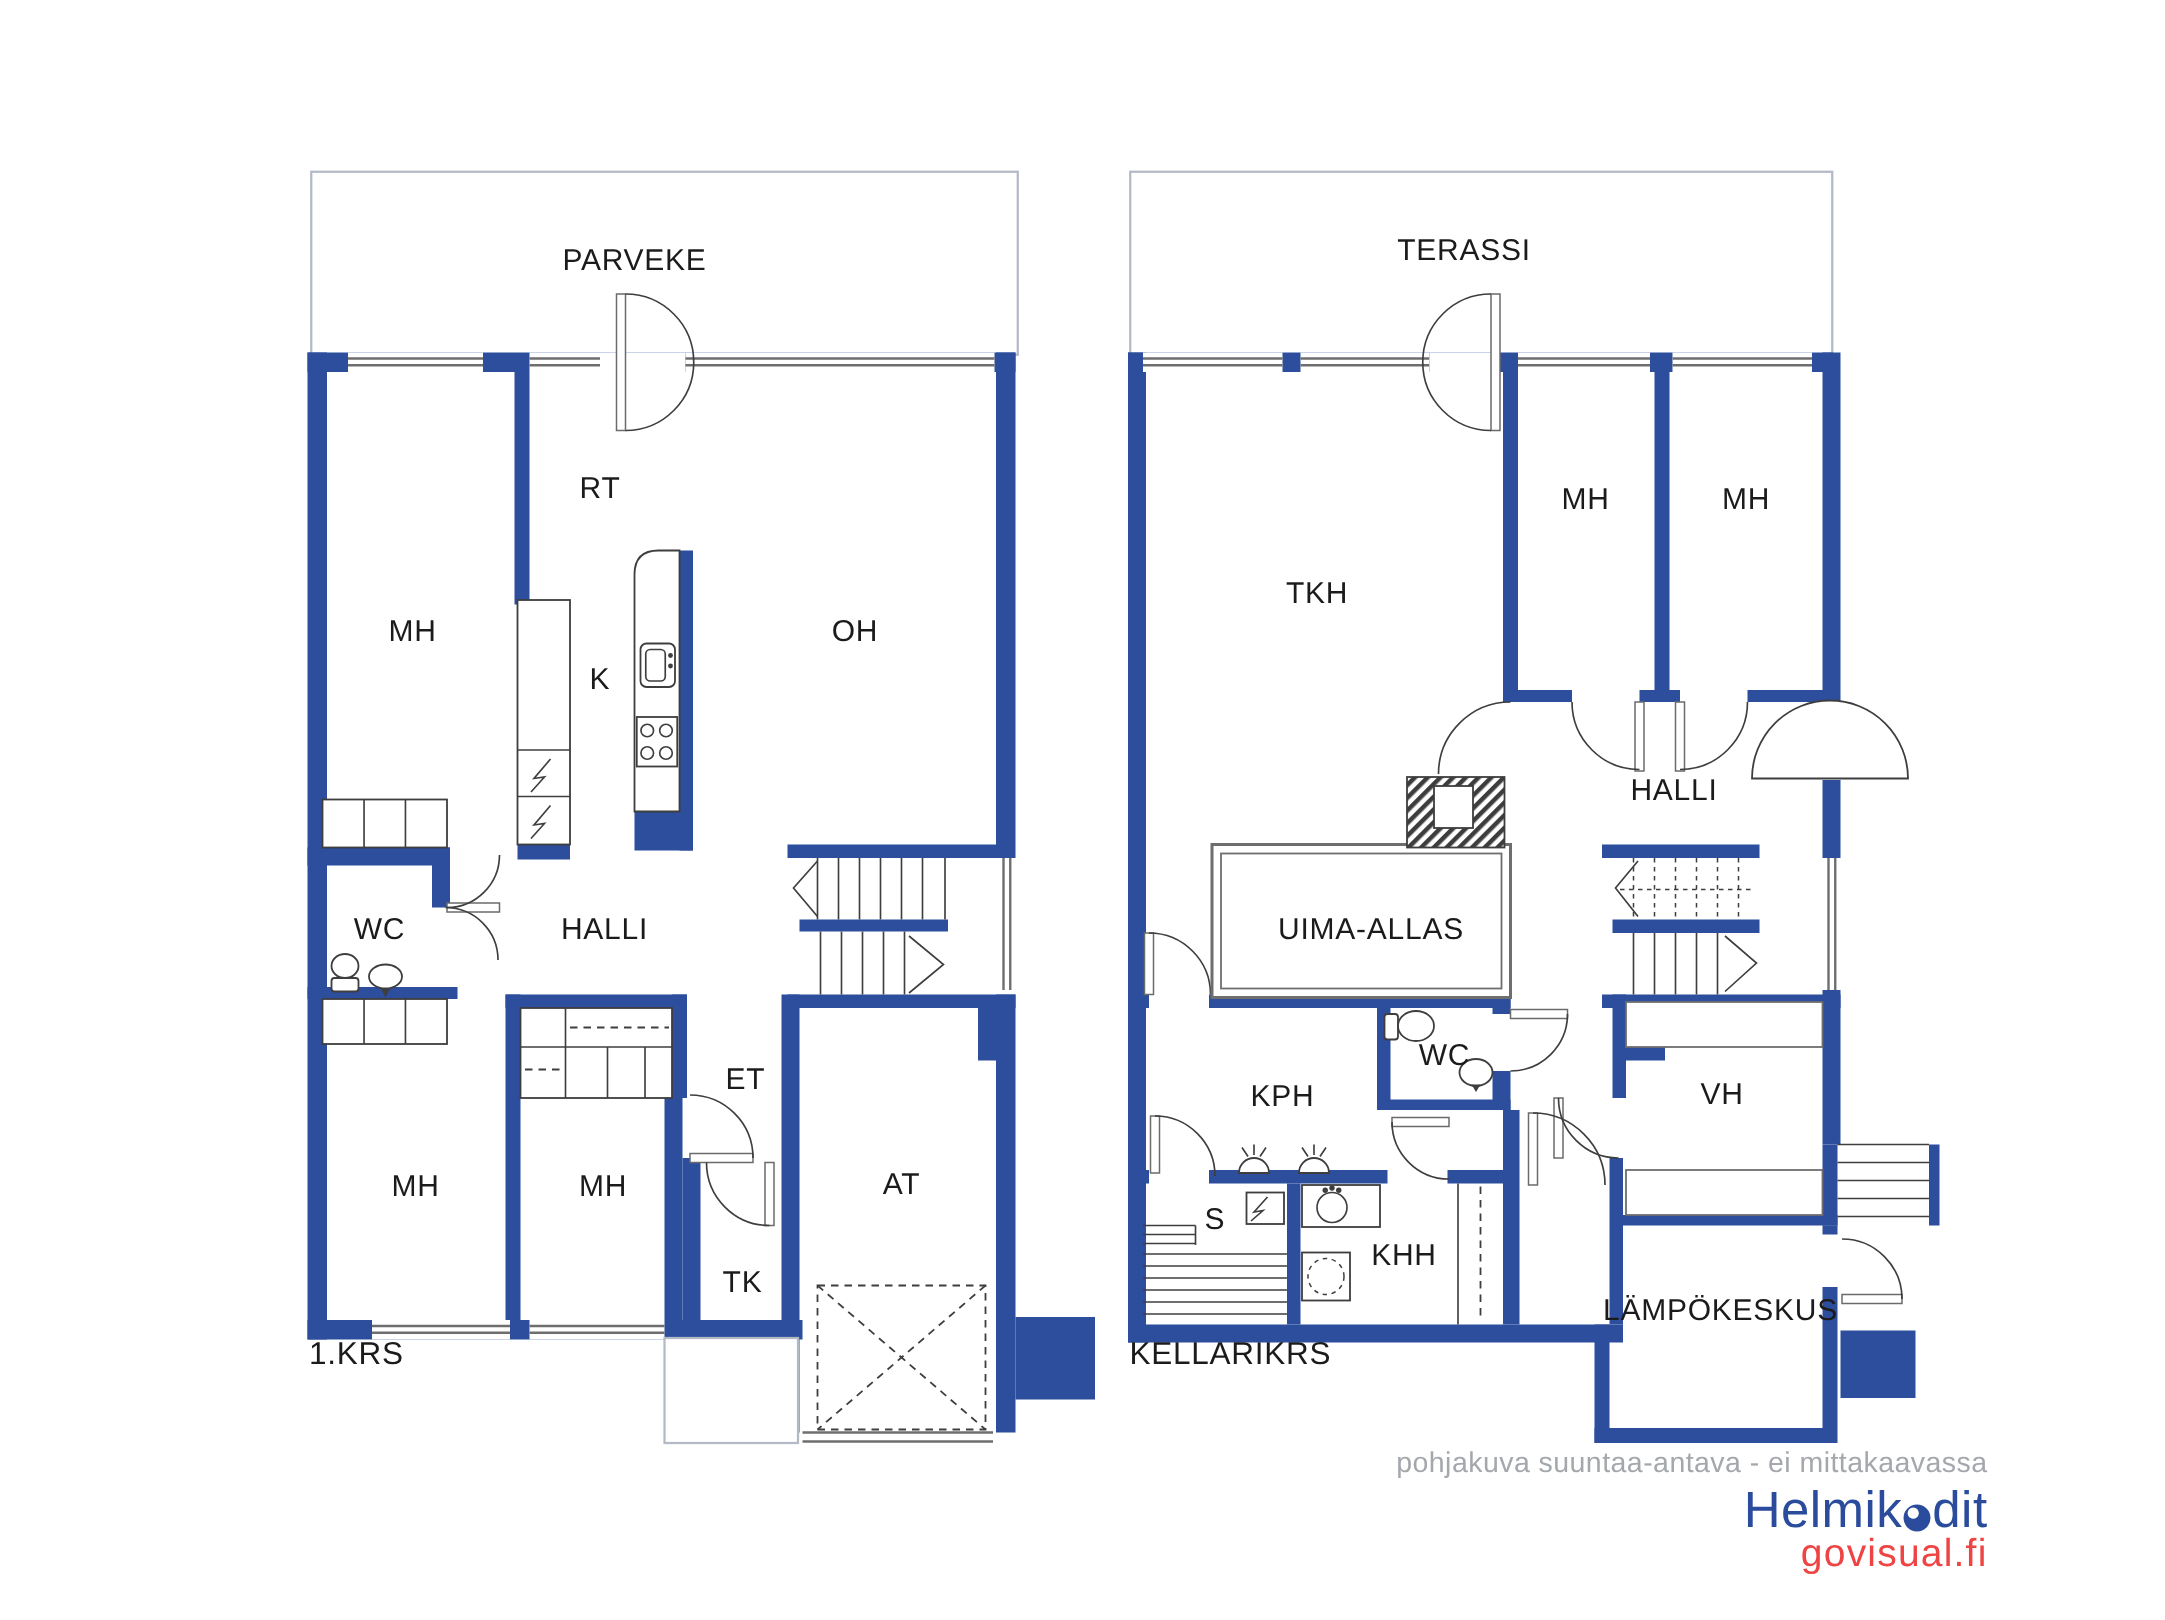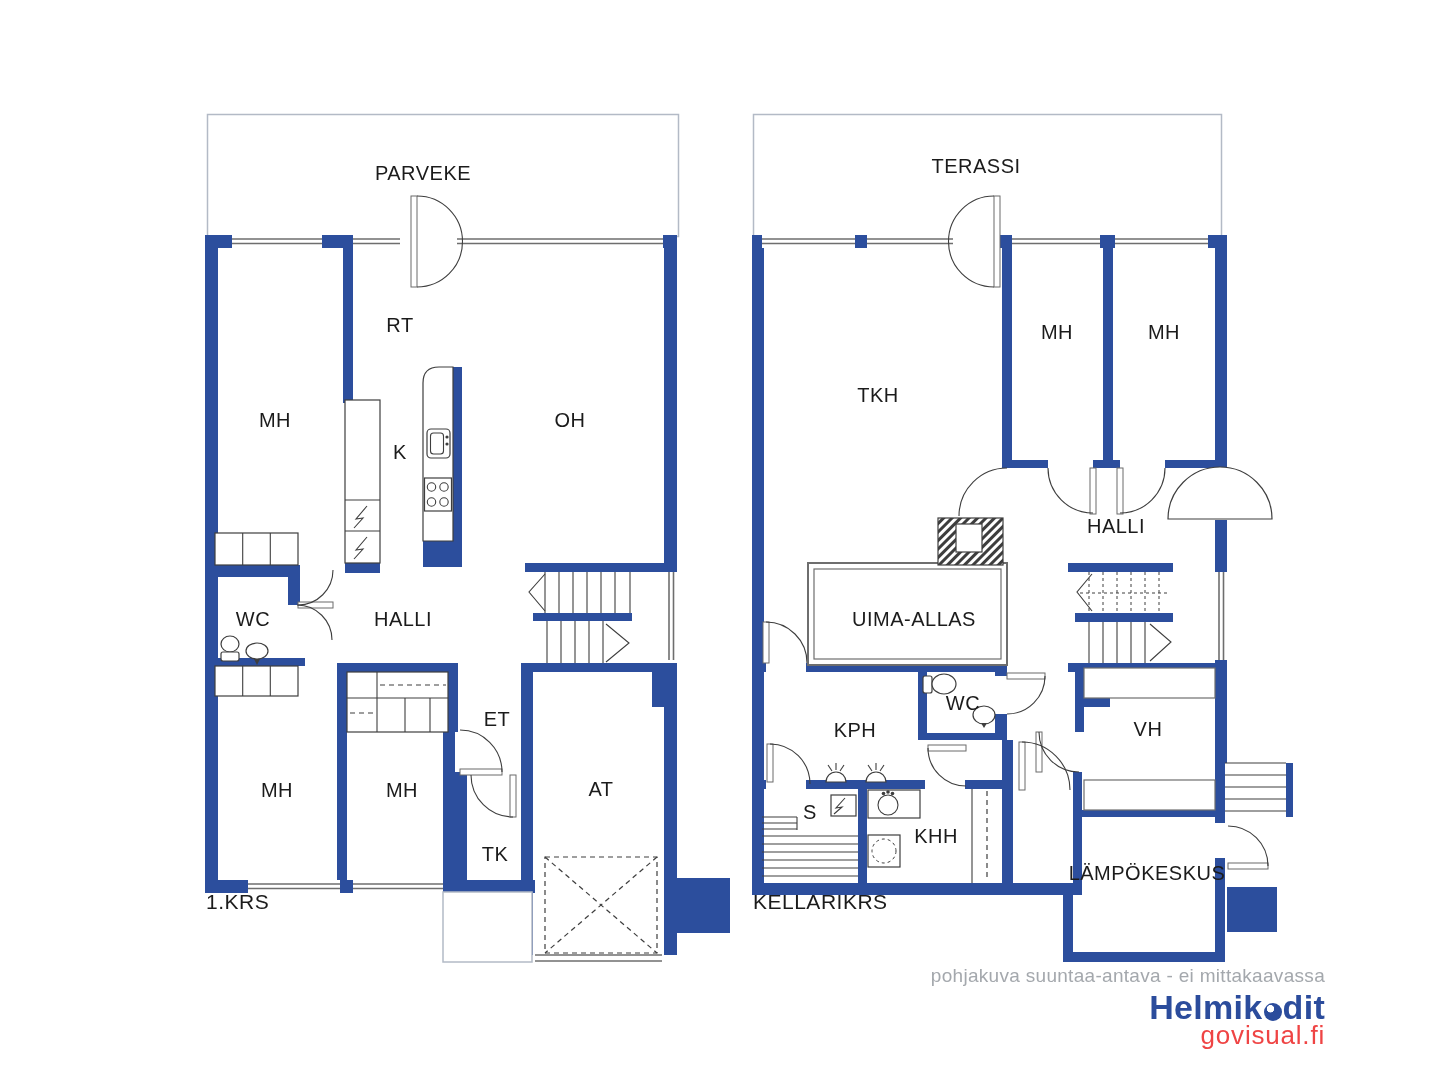--- a/index.html
+++ b/index.html
@@ -19,21 +19,21 @@
   .outl{fill:#ffffff;stroke:#b3bac6;stroke-width:1.5;}
   .shelf{fill:#ffffff;stroke:#6e6e6e;stroke-width:1.2;}
   .pool{fill:#ffffff;stroke:#6e6e6e;stroke-width:2;}
   .pool2{fill:none;stroke:#6e6e6e;stroke-width:1.2;}
   text.lbl{font-family:"Liberation Sans",sans-serif;font-size:20px;fill:#1b1b1b;letter-spacing:0.5px;}
   text.flbl{font-family:"Liberation Sans",sans-serif;font-size:21px;fill:#1b1b1b;letter-spacing:0.5px;}
   
   #footer{position:absolute;right:166px;top:963px;text-align:right;}
   #disclaimer{font-size:19px;color:#a4a8ad;letter-spacing:0.3px;line-height:26px;}
   #brand-row{display:flex;justify-content:flex-end;align-items:flex-end;margin-top:1px;
-             font-size:34px;font-weight:bold;color:#2b4c9c;letter-spacing:0.3px;line-height:34px;}
+             font-size:34px;font-weight:normal;color:#2b4c9c;letter-spacing:0.3px;line-height:34px;}
   .pearl{display:inline-block;width:18px;height:18px;border-radius:50%;margin:0 1px 3px 1px;
          background:radial-gradient(circle at 36% 32%, #ffffff 0 3.4px, #2b4c9c 4px 100%);}
   #website{font-size:26px;color:#ef4444;letter-spacing:0.8px;line-height:27px;margin-top:-2px;}
 </style>
 </head>
 <body>
 
 <div id="canvas">
 <svg id="plan-svg" width="1443" height="1080" viewBox="0 0 1443 1080">
   <defs>

